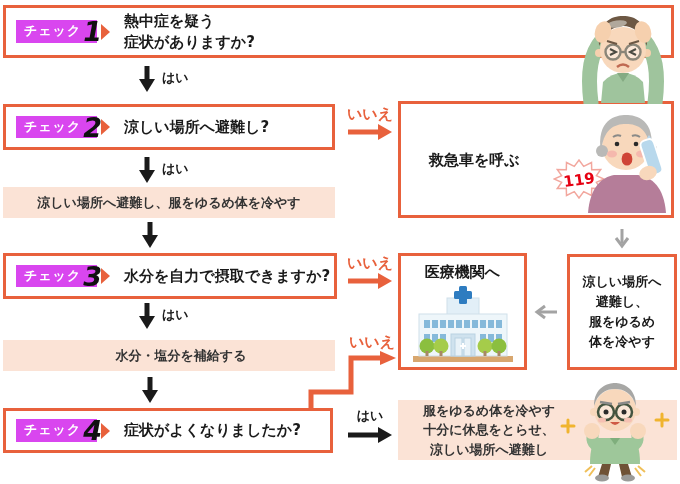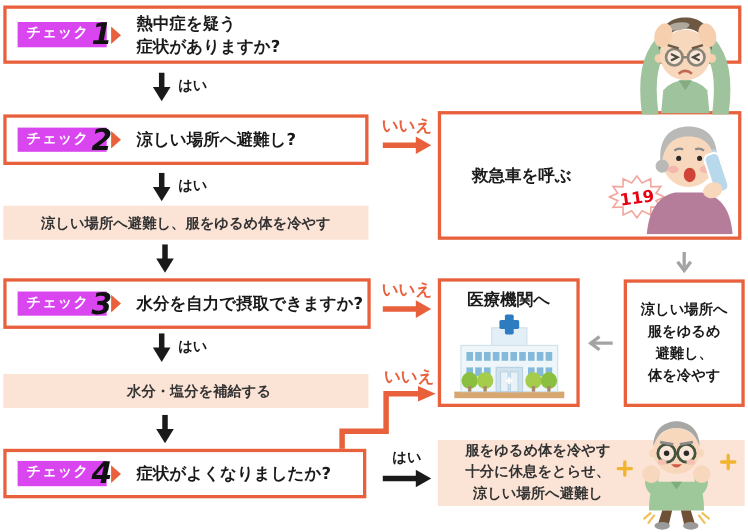--- a/index.html
+++ b/index.html
@@ -199,22 +199,22 @@
           <rect x="28.5" y="67" width="3" height="5" fill="#a78866"></rect>
         <rect x="72.5" y="67" width="3" height="5" fill="#a78866"></rect>
           <rect x="86.5" y="67" width="3" height="5" fill="#a78866"></rect>
       </svg>
     </div>
   </div>
 
   <div class="qbox" style="left:567px;top:254px;width:110px;height:116px;justify-content:center;">
     <div class="coolbox-text">
       <div>涼しい場所へ</div>
+      <div>避難し、</div>
       <div>服をゆるめ</div>
-      <div>避難し、</div>
       <div>体を冷やす</div>
     </div>
   </div>
 
   <svg class="abs" style="left:532px;top:304px;" width="26" height="16" viewBox="0 0 26 16">
     <path d="M25 8 H7" stroke="#a3a3a3" stroke-width="3" fill="none"></path>
     <path d="M13 2 L5 8 L13 14" stroke="#a3a3a3" stroke-width="3" fill="none"></path>
   </svg>
 
   <div class="vflow" style="left:138px;top:303px;">

